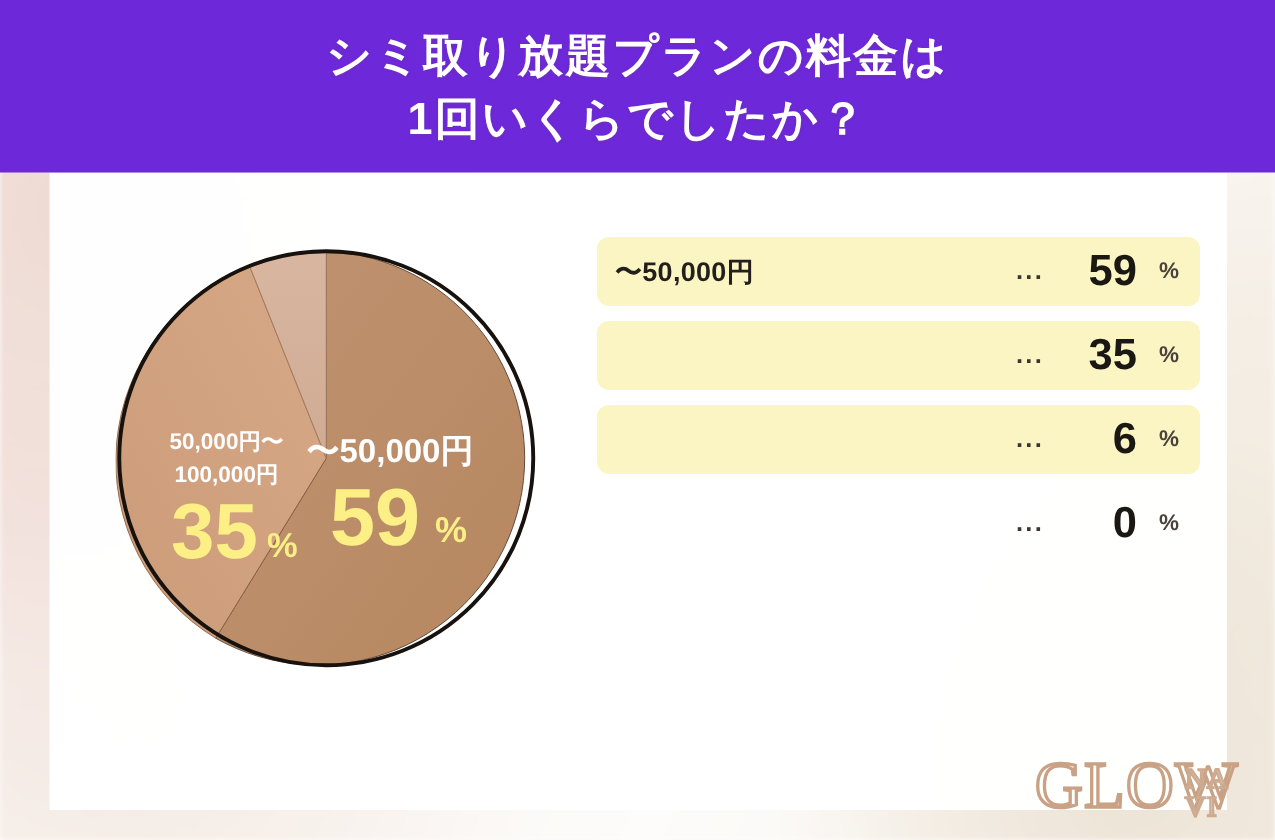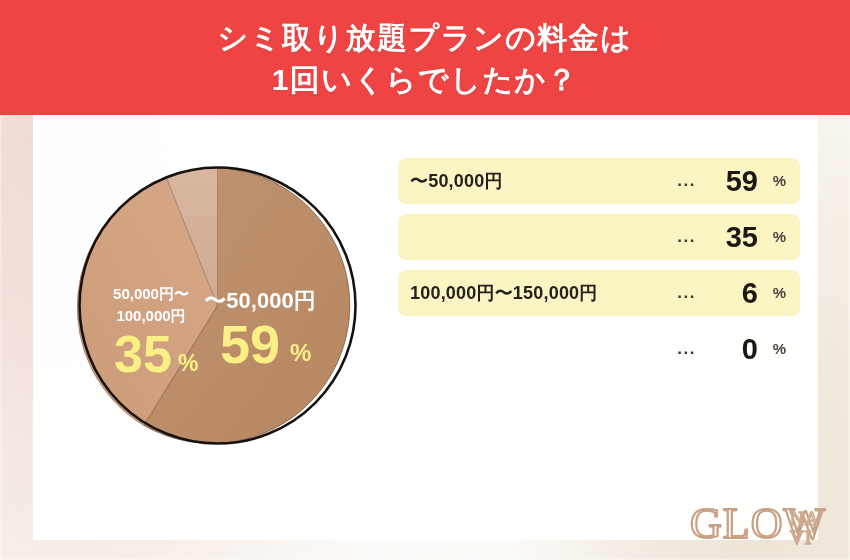--- a/index.html
+++ b/index.html
@@ -46,21 +46,21 @@
     opacity: 0.97;
   }
 
   
   #header {
     position: absolute;
     left: 0;
     top: 0;
     width: 850px;
     height: 115px;
-    background: #ef4444;
+    background: #6d28d9;
     display: flex;
     flex-direction: column;
     align-items: center;
     justify-content: center;
     box-sizing: border-box;
     padding-top: 2px;
   }
   .title-line {
     color: #ffffff;
     font-size: 30px;
@@ -231,21 +231,20 @@
       <span class="legend-unit">%</span>
     </div>
 
     <div class="legend-row hl">
       <span class="legend-dots">...</span>
       <span class="legend-value">35</span>
       <span class="legend-unit">%</span>
     </div>
 
     <div class="legend-row hl">
-      <span class="legend-label">100,000円〜150,000円</span>
       <span class="legend-dots">...</span>
       <span class="legend-value">6</span>
       <span class="legend-unit">%</span>
     </div>
 
     <div class="legend-row">
       <span class="legend-dots">...</span>
       <span class="legend-value">0</span>
       <span class="legend-unit">%</span>
     </div>

